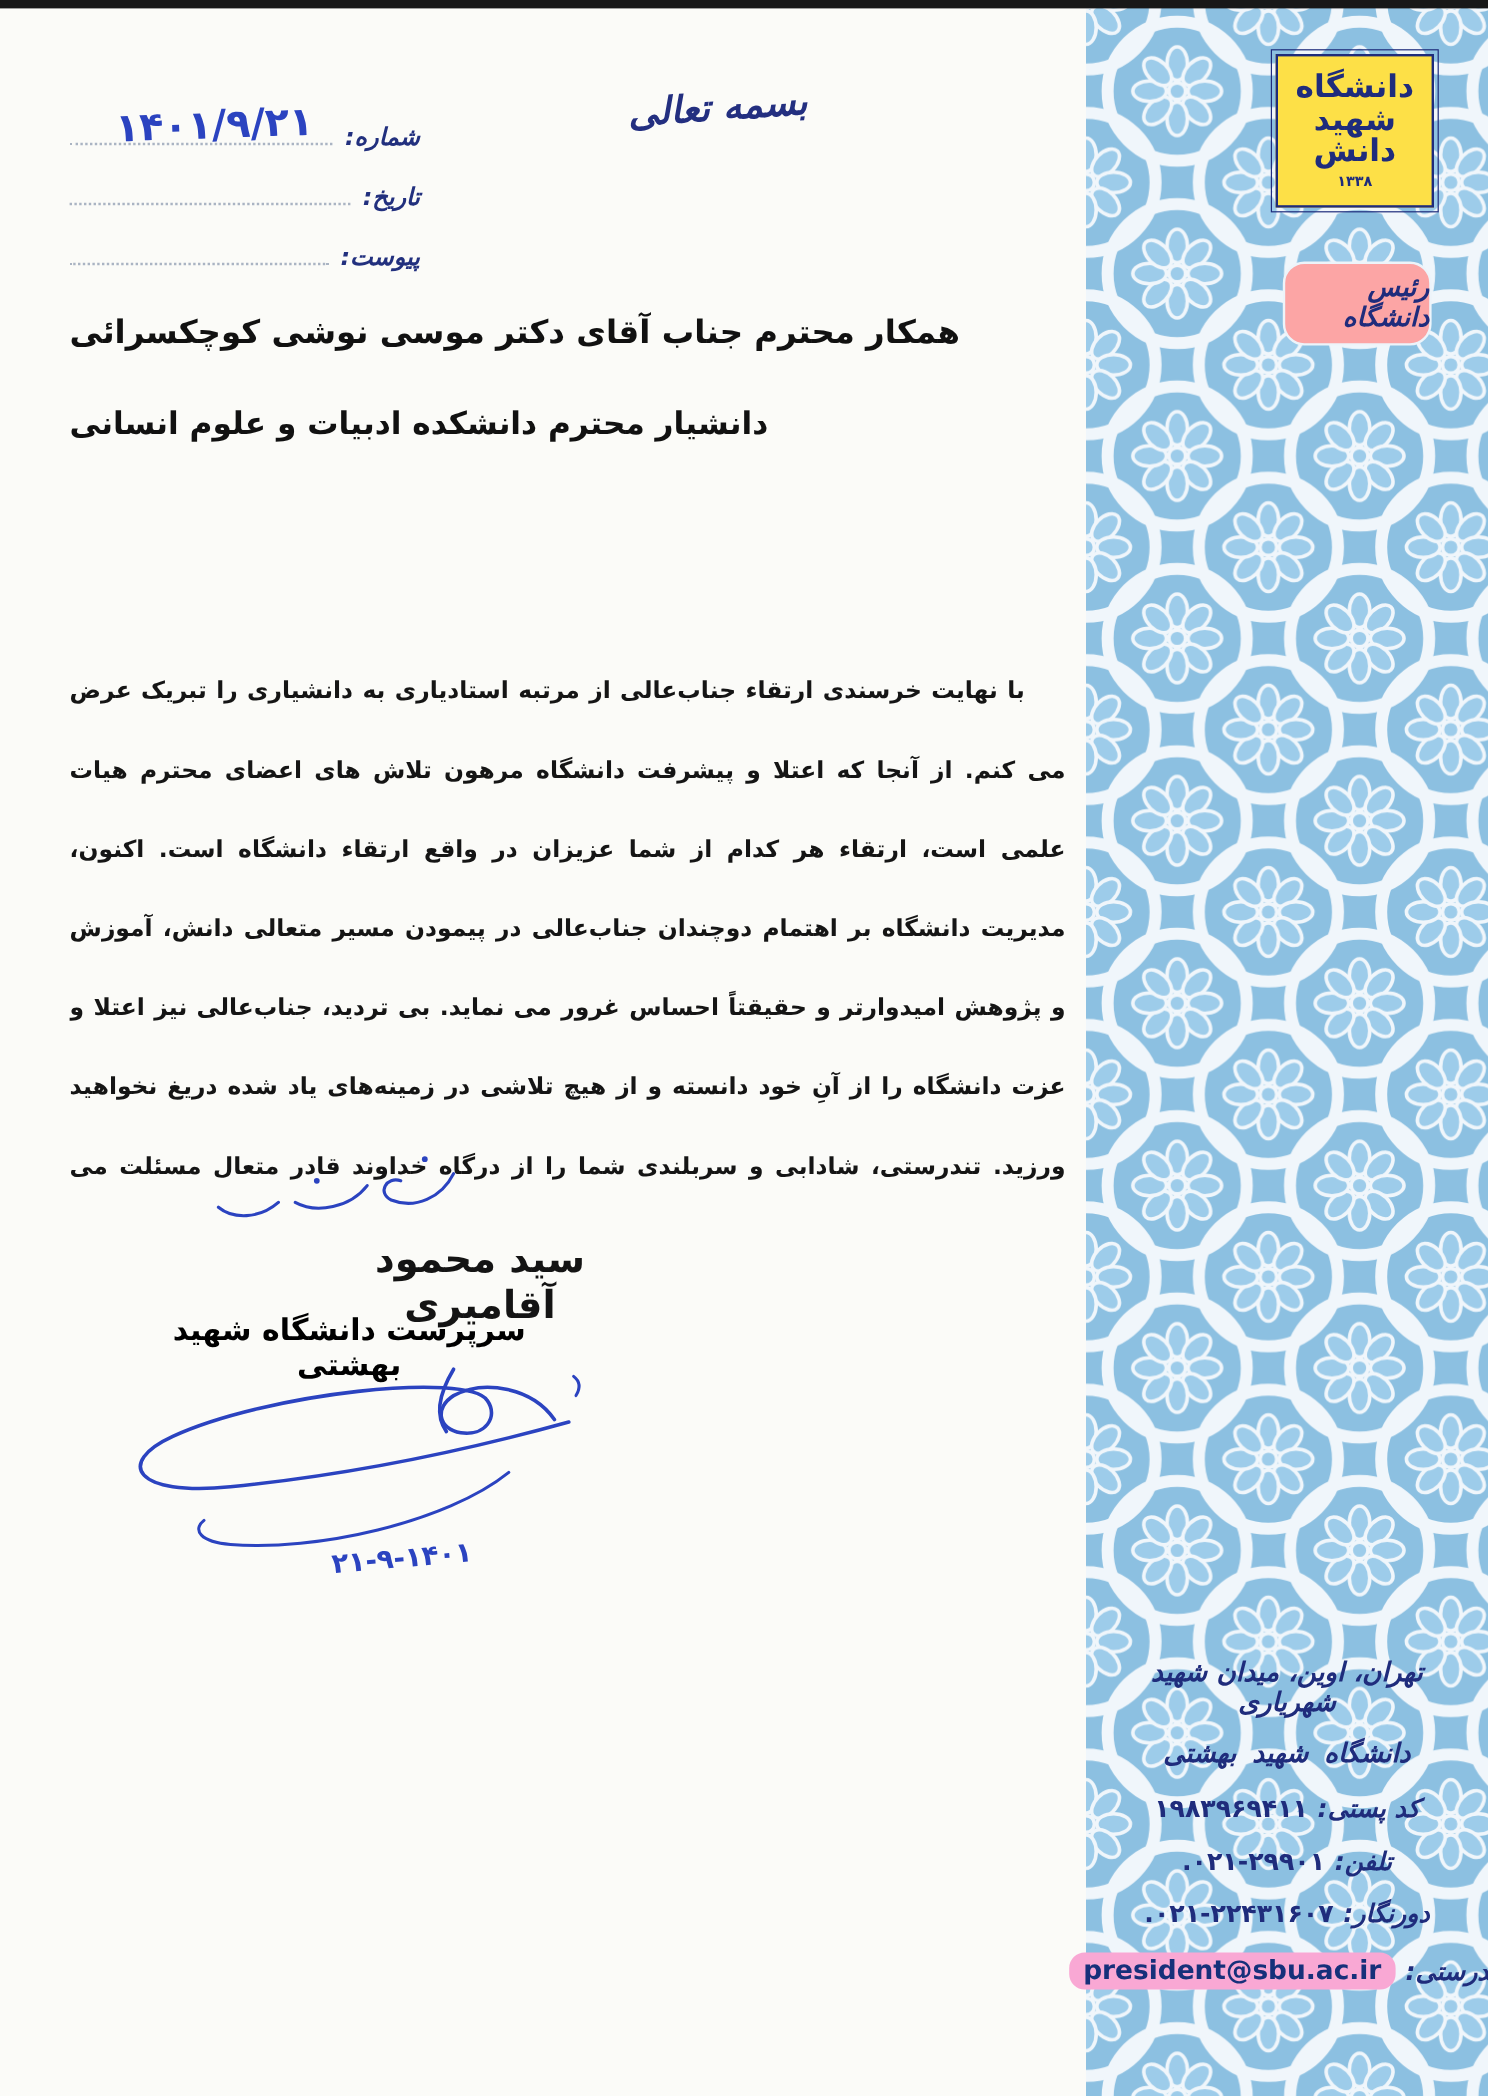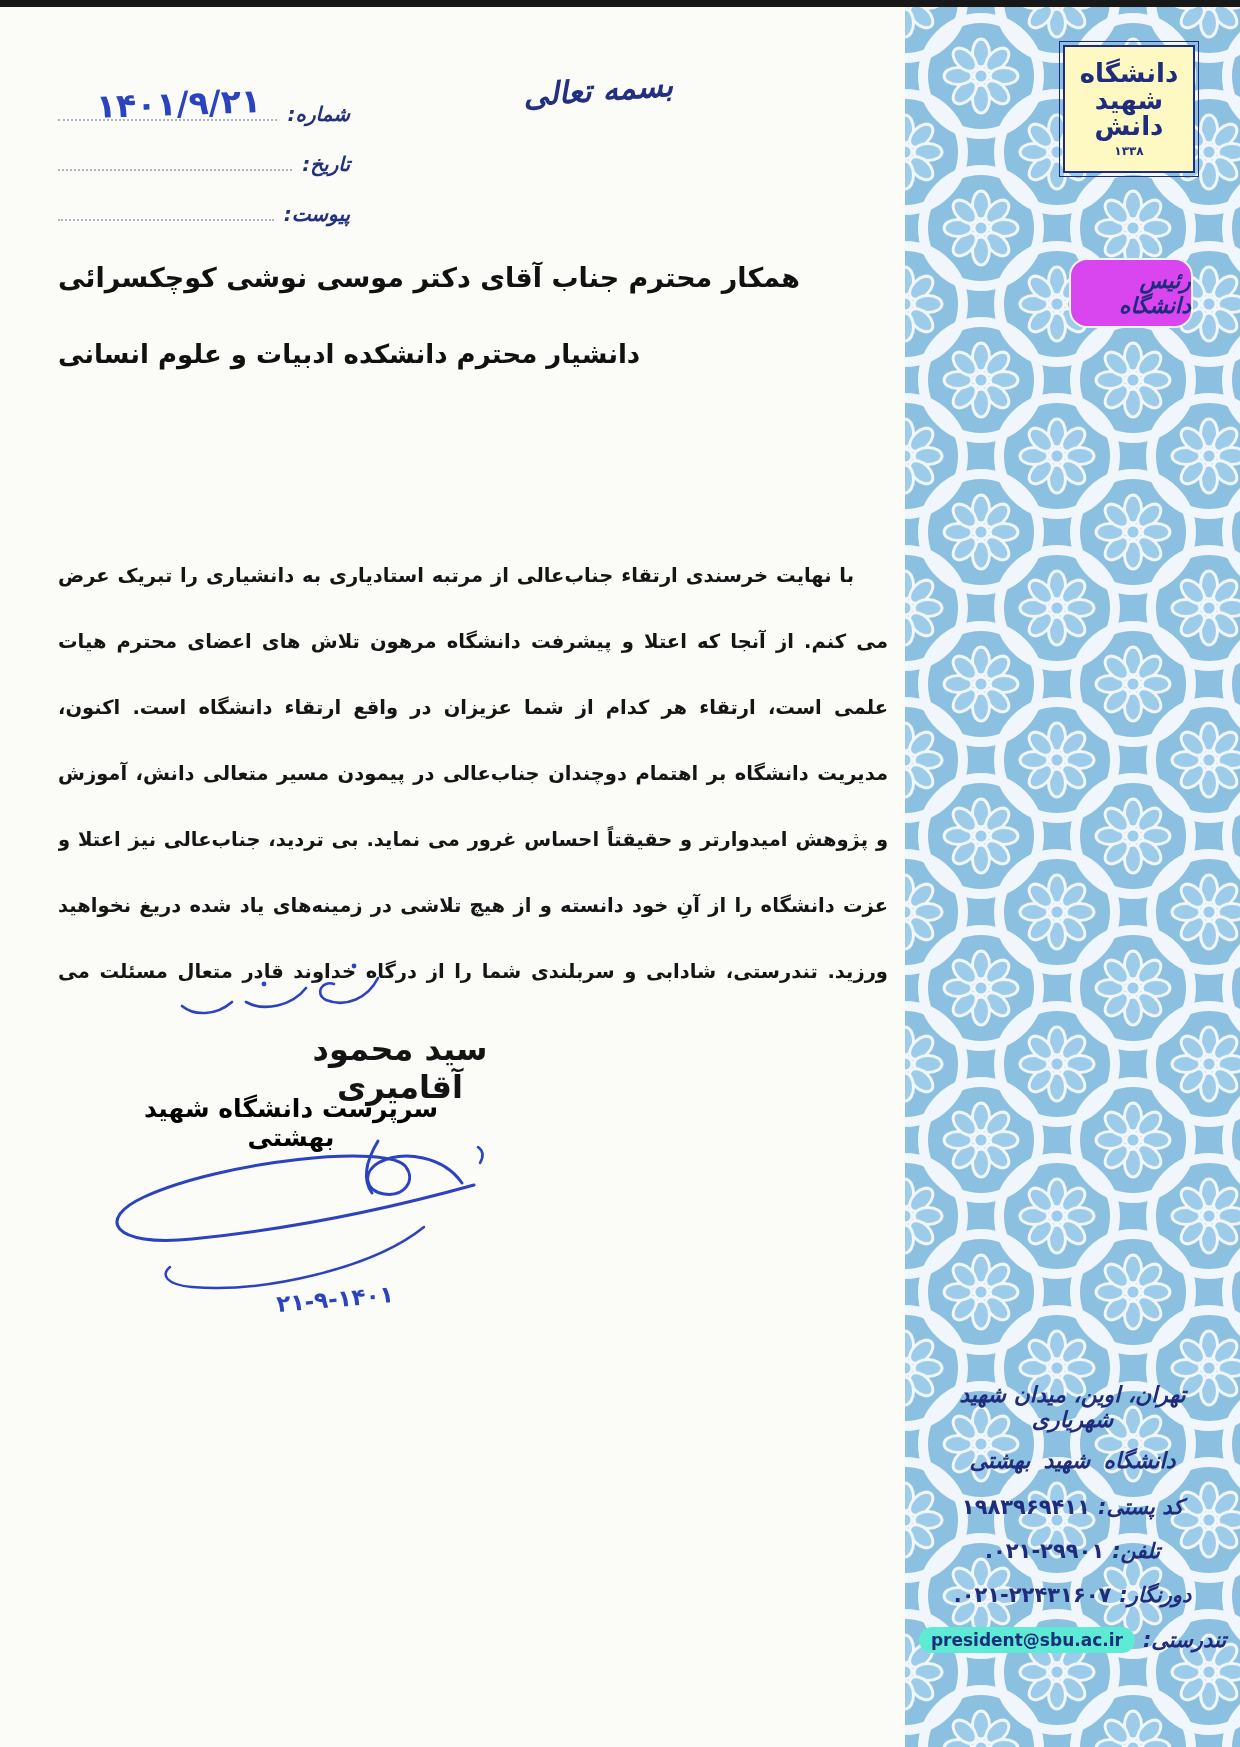--- a/index.html
+++ b/index.html
@@ -12,46 +12,46 @@
     direction:rtl;
   }
   .top-edge{position:absolute;top:0;left:0;width:100%;height:7px;background:#181818;z-index:5;}
 
   
   .band{position:absolute;top:0;right:0;width:335px;height:100%;}
   .band svg.bg{position:absolute;top:0;left:0;width:100%;height:100%;display:block;}
 
   .logo{
     position:absolute;top:45px;right:45px;width:132px;height:128px;
-    background:#fef9c3;border:2px solid #1f2c7c;
+    background:#fde047;border:2px solid #1f2c7c;
     outline:1px solid #1f2c7c;outline-offset:3px;
     display:flex;flex-direction:column;align-items:center;justify-content:center;
     color:#1f2c7c;font-weight:bold;z-index:2;box-sizing:border-box;
   }
   .logo .l-line{font-size:26px;line-height:1.02;letter-spacing:1px;}
   .logo .l-year{font-size:12px;margin-top:4px;letter-spacing:2px;}
 
   .badge{
     position:absolute;top:218px;right:47px;width:124px;height:70px;
-    background:#d946ef;border:2px solid #edf4fa;border-radius:18px;
+    background:#fca5a5;border:2px solid #edf4fa;border-radius:18px;
     display:flex;align-items:center;justify-content:center;
-    color:#1f2c7c;font-size:22px;font-weight:bold;font-style:italic;z-index:2;box-sizing:border-box;margin-top:40px;
+    color:#1f2c7c;font-size:22px;font-weight:bold;font-style:italic;z-index:2;box-sizing:border-box;
   }
 
   .addr{
     position:absolute;top:1382px;right:0;width:335px;z-index:2;
     text-align:center;color:#1f2c7c;font-weight:bold;box-sizing:border-box;padding:0 14px;
   }
   .addr .a-line1{font-size:22px;font-style:italic;}
   .addr .a-line2{font-size:22px;font-style:italic;margin-top:16px;font-family:Liberation Mono, monospace;}
   .c-row{display:flex;justify-content:center;gap:8px;margin-top:20px;font-size:21px;align-items:center;}
   .c-label{font-style:italic;}
   .email-pill{
-    background:#5eead4;color:#16307a;border-radius:13px;
-    padding:3px 12px;font-size:17px;direction:ltr;display:inline-block;
+    background:#f9a8d4;color:#16307a;border-radius:13px;
+    padding:3px 12px;font-size:22px;direction:ltr;display:inline-block;
   }
 
   
   .meta{position:absolute;top:96px;left:58px;width:292px;z-index:3;}
   .mrow{display:flex;align-items:flex-end;margin-bottom:20px;height:30px;}
   .mlabel{color:#22307e;font-size:20px;font-weight:bold;font-style:italic;white-space:nowrap;}
   .dots{flex:1;border-bottom:2px dotted #aab4c3;height:16px;margin:0 10px 5px 0;}
   .hand-date{
     position:absolute;top:-12px;left:8px;width:225px;text-align:center;
     color:#2b43c0;font-size:33px;font-weight:bold;letter-spacing:2px;

